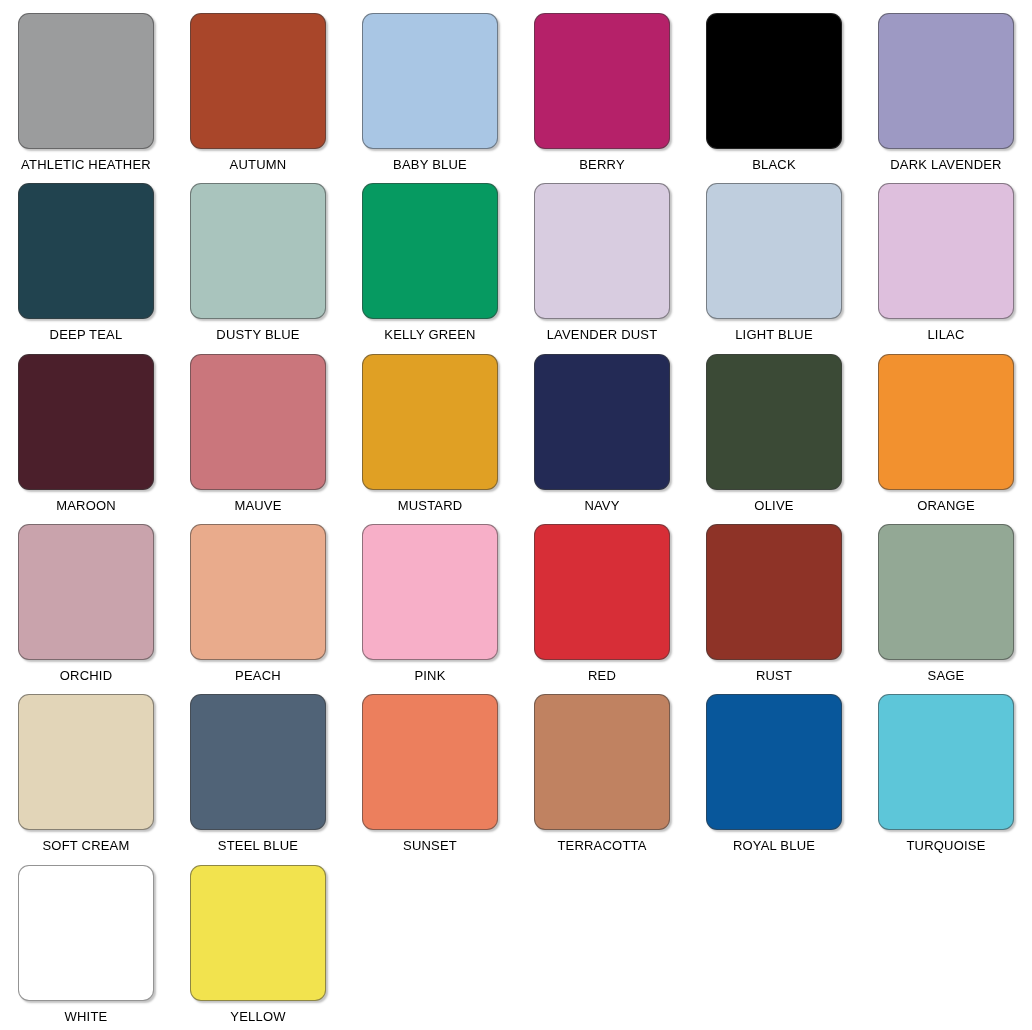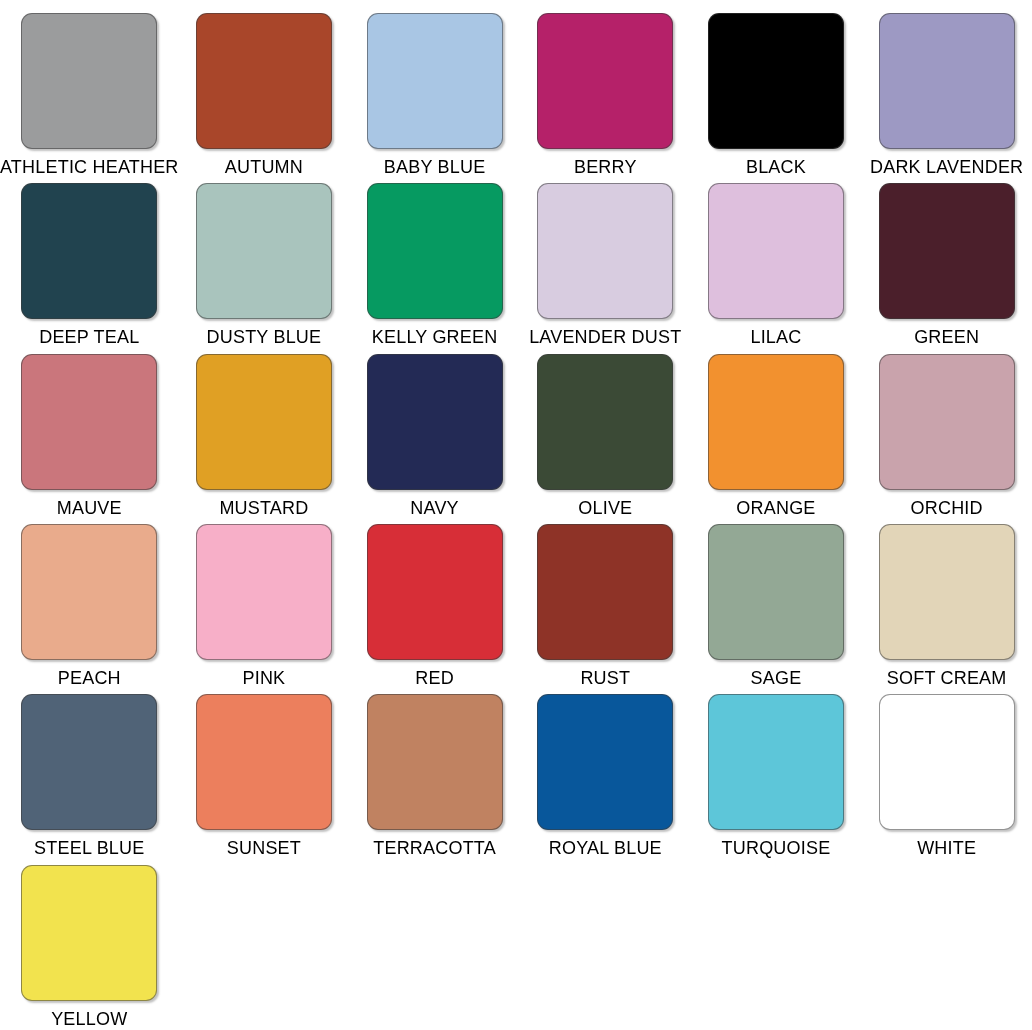--- a/index.html
+++ b/index.html
@@ -31,21 +31,21 @@
   }
   .swatch-chip {
     width: 136px;
     height: 136px;
     border-radius: 11px;
     border: 1px solid rgba(60,60,60,0.55);
     box-shadow: 2px 2px 2px rgba(120,120,120,0.45);
   }
   .swatch-label {
     margin-top: 9px;
-    font-size: 18px;
+    font-size: 13px;
     letter-spacing: 0.2px;
     color: #000000;
     text-align: center;
     line-height: 1;
     white-space: nowrap;
     font-weight: 400;
   }
 </style>
 </head>
 <body>
@@ -85,26 +85,30 @@
     </div>
     <div class="swatch-cell">
       <div class="swatch-chip" style="background-color: rgb(6, 154, 97);"></div>
       <div class="swatch-label">KELLY GREEN</div>
     </div>
     <div class="swatch-cell">
       <div class="swatch-chip" style="background-color: rgb(216, 204, 224);"></div>
       <div class="swatch-label">LAVENDER DUST</div>
     </div>
     <div class="swatch-cell">
+      <div class="swatch-chip" style="background-color: rgb(191, 206, 222);"></div>
+      <div class="swatch-label">LIGHT BLUE</div>
+    </div>
+    <div class="swatch-cell">
       <div class="swatch-chip" style="background-color: rgb(222, 191, 221);"></div>
       <div class="swatch-label">LILAC</div>
     </div>
     <div class="swatch-cell">
       <div class="swatch-chip" style="background-color: rgb(75, 31, 43);"></div>
-      <div class="swatch-label">GREEN</div>
+      <div class="swatch-label">MAROON</div>
     </div>
     <div class="swatch-cell">
       <div class="swatch-chip" style="background-color: rgb(202, 118, 124);"></div>
       <div class="swatch-label">MAUVE</div>
     </div>
     <div class="swatch-cell">
       <div class="swatch-chip" style="background-color: rgb(224, 160, 36);"></div>
       <div class="swatch-label">MUSTARD</div>
     </div>
     <div class="swatch-cell">

